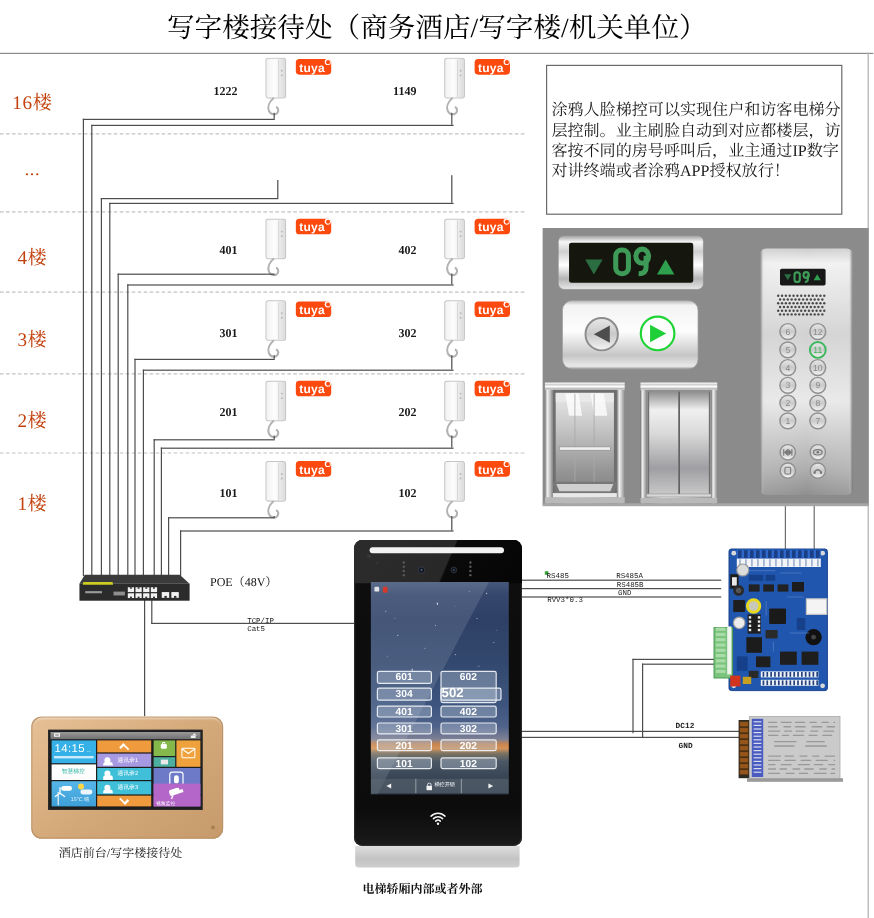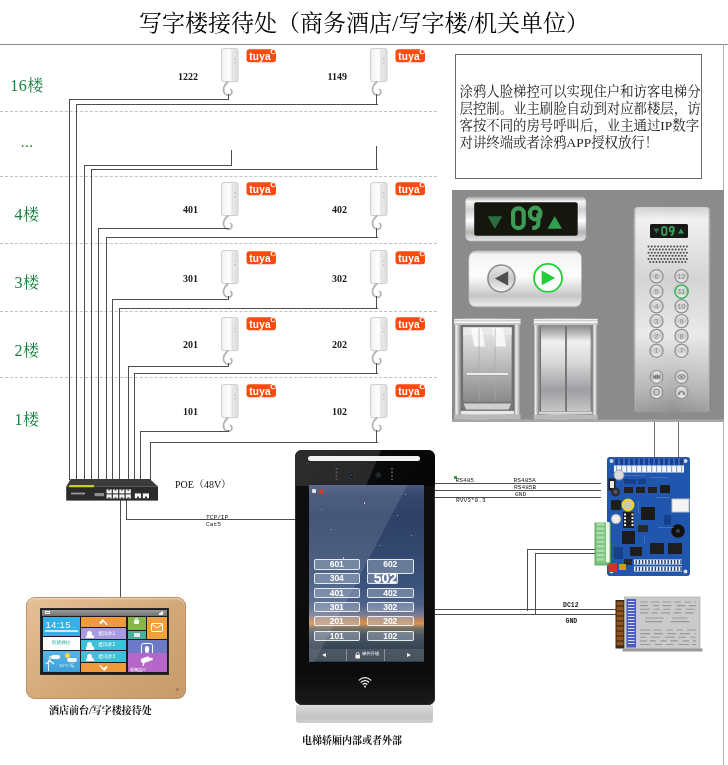--- a/index.html
+++ b/index.html
@@ -1,21 +1,21 @@
 <!DOCTYPE html>
 <html><head><meta charset="utf-8"><style>
 *{margin:0;padding:0;box-sizing:border-box}
 html,body{width:728px;height:765px;background:#fff;overflow:hidden;position:relative;
  font-family:"Liberation Serif","Noto Serif CJK SC",serif;}
 .abs{position:absolute}
 .w{position:absolute}
 .hs{position:absolute}
 .tuya{position:absolute}
 .room{position:absolute;width:50px;text-align:right;font-weight:bold;font-size:10px;color:#1a1a1a}
-.flab{position:absolute;left:2px;width:50px;text-align:center;color:#15803d;letter-spacing:0.5px}
+.flab{position:absolute;left:2px;width:50px;text-align:center;color:#c2410c;letter-spacing:0.5px}
 .dash{position:absolute;left:0;width:437px;border-top:1px dashed #c2c2c2}
 .mono{position:absolute;font-family:"Liberation Mono",monospace;color:#222}
 </style></head>
 <body>
 
 <div class="abs" style="left:0;top:4.5px;width:728px;text-align:center;font-size:23px;color:#000">写字楼接待处（商务酒店/写字楼/机关单位）</div>
 <div class="abs" style="left:0;top:44px;width:728px;height:1px;background:#8a8a8a"></div>
 <div class="abs" style="left:723px;top:44px;width:1px;height:721px;background:#b0b0b0"></div>
 
 <svg width="0" height="0" style="position:absolute">
@@ -567,23 +567,23 @@
  <div style="position:absolute;left:10px;top:4px;width:4.8px;height:4.6px;background:#d43a2a;border-radius:1px"></div>
  <div style="position:absolute;left:55px;top:17px;width:1.6px;height:1.6px;background:#cfd8e8;border-radius:50%"></div>
  <div style="position:absolute;left:22px;top:44px;width:1.4px;height:1.4px;background:#b8c4da;border-radius:50%"></div>
  <div style="position:absolute;left:88px;top:30px;width:1.3px;height:1.3px;background:#aab8d0;border-radius:50%"></div>
  <div style="position:absolute;left:70px;top:60px;width:1.2px;height:1.2px;background:#a8b4cc;border-radius:50%"></div>
  <div style="position:absolute;left:34px;top:72px;width:1.5px;height:1.5px;background:#c4cede;border-radius:50%"></div>
  <div style="position:absolute;left:102px;top:50px;width:1.2px;height:1.2px;background:#9fb0c8;border-radius:50%"></div>
  <div style="position:absolute;left:12px;top:24px;width:1.2px;height:1.2px;background:#9fb0c8;border-radius:50%"></div>
  <div style="position:absolute;left:96px;top:9px;width:1.4px;height:1.4px;background:#c0cce0;border-radius:50%"></div>
  <div style="position:absolute;left:5px;top:74.4px;width:46.5px;height:10.2px;background:rgba(185,198,213,0.38);border:1px solid rgba(245,248,252,0.88);border-radius:2px;color:#fff;font-family:'Liberation Sans',sans-serif;font-size:8.5px;font-weight:bold;text-align:center;line-height:9.5px">601</div>
- <div style="position:absolute;left:58.5px;top:74.4px;width:46.5px;height:15px;background:rgba(185,198,213,0.38);border:1px solid rgba(245,248,252,0.88);border-radius:2px;color:#fff;font-family:'Liberation Sans',sans-serif;font-size:8.5px;font-weight:bold;text-align:center;line-height:9.5px">602</div>
+ <div style="position:absolute;left:58.5px;top:74.4px;width:46.5px;height:27px;background:rgba(185,198,213,0.38);border:1px solid rgba(245,248,252,0.88);border-radius:2px;color:#fff;font-family:'Liberation Sans',sans-serif;font-size:8.5px;font-weight:bold;text-align:center;line-height:9.5px">602</div>
  <div style="position:absolute;left:5px;top:88.4px;width:46.5px;height:10.2px;background:rgba(185,198,213,0.38);border:1px solid rgba(245,248,252,0.88);border-radius:2px;color:#fff;font-family:'Liberation Sans',sans-serif;font-size:8.5px;font-weight:bold;text-align:center;line-height:9.5px">304</div>
- <div style="position:absolute;left:58.5px;top:88.4px;width:31px;height:10.2px;background:rgba(185,198,213,0.38);border:1px solid rgba(245,248,252,0.88);border-radius:2px;color:#fff;font-family:'Liberation Sans',sans-serif;font-size:14px;font-weight:bold;text-align:right;line-height:9.5px">502</div>
+ <div style="position:absolute;left:58.5px;top:88.4px;width:51px;height:10.2px;background:rgba(185,198,213,0.38);border:1px solid rgba(245,248,252,0.88);border-radius:2px;color:#fff;font-family:'Liberation Sans',sans-serif;font-size:11px;font-weight:bold;text-align:left;line-height:9.5px">502</div>
  <div style="position:absolute;left:5px;top:102.8px;width:46.5px;height:10.2px;background:rgba(185,198,213,0.38);border:1px solid rgba(245,248,252,0.88);border-radius:2px;color:#fff;font-family:'Liberation Sans',sans-serif;font-size:8.5px;font-weight:bold;text-align:center;line-height:9.5px">401</div>
  <div style="position:absolute;left:58.5px;top:102.8px;width:46.5px;height:10.2px;background:rgba(185,198,213,0.38);border:1px solid rgba(245,248,252,0.88);border-radius:2px;color:#fff;font-family:'Liberation Sans',sans-serif;font-size:8.5px;font-weight:bold;text-align:center;line-height:9.5px">402</div>
  <div style="position:absolute;left:5px;top:117.2px;width:46.5px;height:10.2px;background:rgba(185,198,213,0.38);border:1px solid rgba(245,248,252,0.88);border-radius:2px;color:#fff;font-family:'Liberation Sans',sans-serif;font-size:8.5px;font-weight:bold;text-align:center;line-height:9.5px">301</div>
  <div style="position:absolute;left:58.5px;top:117.2px;width:46.5px;height:10.2px;background:rgba(185,198,213,0.38);border:1px solid rgba(245,248,252,0.88);border-radius:2px;color:#fff;font-family:'Liberation Sans',sans-serif;font-size:8.5px;font-weight:bold;text-align:center;line-height:9.5px">302</div>
  <div style="position:absolute;left:5px;top:131.2px;width:46.5px;height:10.2px;background:rgba(185,198,213,0.38);border:1px solid rgba(245,248,252,0.88);border-radius:2px;color:#fff;font-family:'Liberation Sans',sans-serif;font-size:8.5px;font-weight:bold;text-align:center;line-height:9.5px">201</div>
  <div style="position:absolute;left:58.5px;top:131.2px;width:46.5px;height:10.2px;background:rgba(185,198,213,0.38);border:1px solid rgba(245,248,252,0.88);border-radius:2px;color:#fff;font-family:'Liberation Sans',sans-serif;font-size:8.5px;font-weight:bold;text-align:center;line-height:9.5px">202</div>
  <div style="position:absolute;left:5px;top:145.6px;width:46.5px;height:10.2px;background:rgba(185,198,213,0.38);border:1px solid rgba(245,248,252,0.88);border-radius:2px;color:#fff;font-family:'Liberation Sans',sans-serif;font-size:8.5px;font-weight:bold;text-align:center;line-height:9.5px">101</div>
  <div style="position:absolute;left:58.5px;top:145.6px;width:46.5px;height:10.2px;background:rgba(185,198,213,0.38);border:1px solid rgba(245,248,252,0.88);border-radius:2px;color:#fff;font-family:'Liberation Sans',sans-serif;font-size:8.5px;font-weight:bold;text-align:center;line-height:9.5px">102</div>
  <div style="position:absolute;left:0;bottom:1px;width:100%;height:11.6px;background:rgba(95,105,118,0.50)">
   <div style="position:absolute;left:37px;top:0;width:1px;height:100%;background:rgba(255,255,255,0.35)"></div>
@@ -913,12 +913,12 @@
  <rect x="27.0" y="48.9" width="10.1" height="1.1" rx="0.5"></rect>
  <rect x="41.8" y="48.9" width="7.4" height="1.1" rx="0.5"></rect>
  <rect x="52.7" y="48.9" width="7.8" height="1.1" rx="0.5"></rect>
  <rect x="65.2" y="48.9" width="10.8" height="1.1" rx="0.5"></rect>
  <rect x="78.9" y="48.9" width="4.1" height="1.1" rx="0.5"></rect>
 </g>
 <rect x="9.5" y="53.5" width="80" height="3" fill="#9a9a9a"></rect>
 </svg>
 
 <div class="abs" style="left:302px;top:732px;font-size:10px;font-weight:bold;color:#111">电梯轿厢内部或者外部</div>
-<div class="abs" style="left:49px;top:701.5px;font-size:10px;font-weight:bold;color:#111">酒店前台/写字楼接待处</div>
+<div class="abs" style="left:49px;top:701.5px;font-size:10px;font-weight:normal;color:#111">酒店前台/写字楼接待处</div>
 </body></html>

